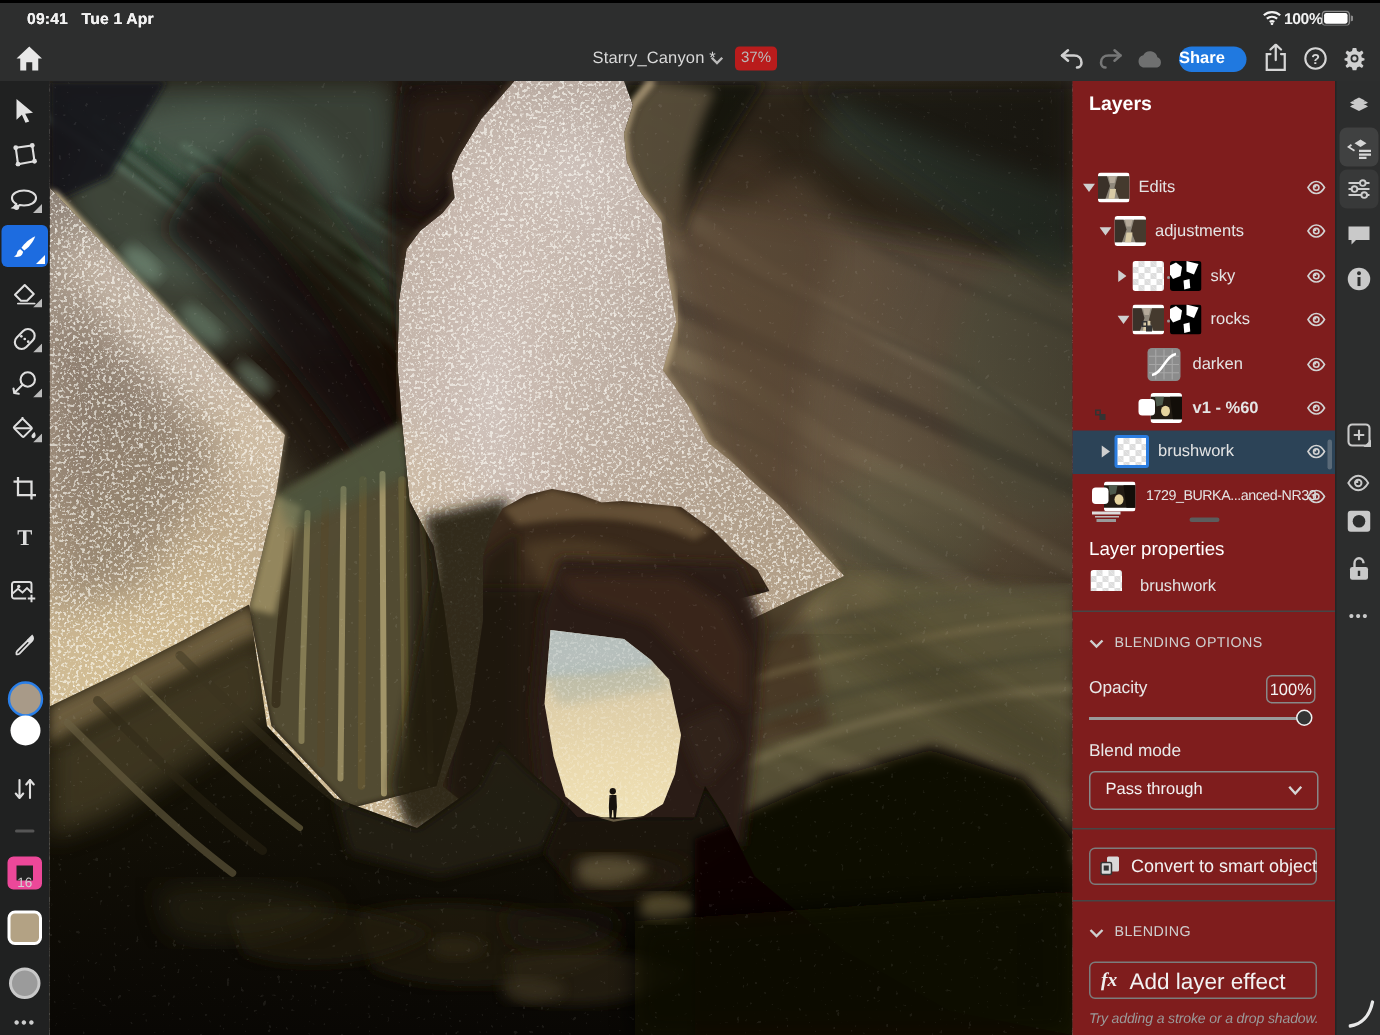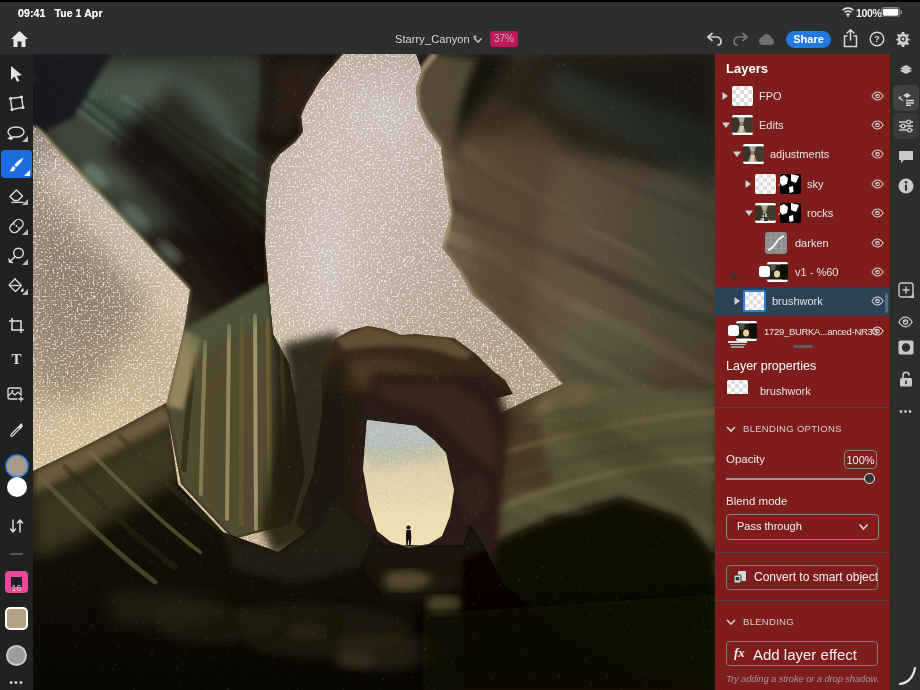--- a/index.html
+++ b/index.html
@@ -280,35 +280,35 @@
   </div>
   <div class="abs" id="topbar"></div>
 
   <svg class="abs" style="left:10px;top:30px" width="19" height="18" viewBox="0 0 19 18">
     <path d="M9.5,1 L18,9 L15.5,9 L15.5,17 L11.5,17 L11.5,11.5 L7.5,11.5 L7.5,17 L3.5,17 L3.5,9 L1,9 Z" fill="#e8e8e8"></path>
   </svg>
   <div class="abs" style="left:395px;top:33px;color:#d9d9d9;font-size:11px;letter-spacing:0.1px;white-space:nowrap">Starry_Canyon *</div>
   <svg class="abs" style="left:473px;top:37px" width="10" height="7" viewBox="0 0 10 7">
       <path d="M1.5,1.5 L5,5 L8.5,1.5" stroke="#bbb" stroke-width="1.6" fill="none"></path>
     </svg>
-  <div class="abs" style="left:490px;top:31px;width:28px;height:16px;background:#be185d;border-radius:3px;color:#b9b9b9;font-size:10px;text-align:center;line-height:16px">37%</div>
+  <div class="abs" style="left:490px;top:31px;width:28px;height:16px;background:#b91c1c;border-radius:3px;color:#b9b9b9;font-size:10px;text-align:center;line-height:16px">37%</div>
 
   <svg class="abs" style="left:706px;top:32px" width="17" height="14" viewBox="0 0 17 14">
     <path d="M6,1.5 L2,5 L6,8.5" stroke="#cfcfcf" stroke-width="1.7" fill="none" stroke-linecap="round" stroke-linejoin="round"></path>
     <path d="M2,5 L10,5 C13,5 15,7 15,9.8 C15,12 13.5,13 12,13" stroke="#cfcfcf" stroke-width="1.7" fill="none" stroke-linecap="round"></path>
   </svg>
   <svg class="abs" style="left:732px;top:32px" width="17" height="14" viewBox="0 0 17 14">
     <path d="M11,1.5 L15,5 L11,8.5" stroke="#767777" stroke-width="1.7" fill="none" stroke-linecap="round" stroke-linejoin="round"></path>
     <path d="M15,5 L7,5 C4,5 2,7 2,9.8 C2,12 3.5,13 5,13" stroke="#767777" stroke-width="1.7" fill="none" stroke-linecap="round"></path>
   </svg>
 
   <svg class="abs" style="left:757px;top:33px" width="20" height="13" viewBox="0 0 20 13">
     <path d="M5,12 A4.2,4.2 0 0 1 5.2,3.9 A5,5 0 0 1 14.6,5.2 A3.6,3.6 0 0 1 14.5,12 Z" fill="#6f7070"></path>
   </svg>
-  <div class="abs" style="left:786px;top:31px;width:45px;height:17px;background:#2079e0;border-radius:9px;color:#fff;font-size:11px;font-weight:bold;text-align:center;line-height:17px">Share</div>
+  <div class="abs" style="left:786px;top:31px;width:45px;height:17px;background:#2079e0;border-radius:9px;color:#fff;font-size:11px;font-weight:bold;text-align:left;line-height:17px">Share</div>
 
   <svg class="abs" style="left:843px;top:29px" width="15" height="19" viewBox="0 0 15 19">
     <path d="M7.5,1 L7.5,11 M4,4 L7.5,0.8 L11,4" stroke="#d6d6d6" stroke-width="1.5" fill="none" stroke-linecap="round" stroke-linejoin="round"></path>
     <path d="M4,7 L1.5,7 L1.5,17.5 L13.5,17.5 L13.5,7 L11,7" stroke="#d6d6d6" stroke-width="1.5" fill="none" stroke-linecap="round"></path>
   </svg>
 
   <svg class="abs" style="left:869px;top:31px" width="16" height="16" viewBox="0 0 16 16">
     <circle cx="8" cy="8" r="6.8" stroke="#d6d6d6" stroke-width="1.4" fill="none"></circle>
     <text x="8" y="11.4" font-size="9.5" font-weight="bold" fill="#d6d6d6" text-anchor="middle" font-family="Liberation Sans,sans-serif">?</text>
   </svg>
@@ -409,32 +409,20 @@
       </svg>
    <svg class="abs" style="left:22px;top:205px" width="6" height="6">
         <path d="M6,0 L6,6 L0,6 Z" fill="#bbb"></path>
       </svg>
    <svg class="abs" style="left:22px;top:235px" width="6" height="6">
         <path d="M6,0 L6,6 L0,6 Z" fill="#bbb"></path>
       </svg>
   </div>
   <div class="abs" id="rightpanel">
    <div class="abs" style="left:11px;top:7px;color:#fff;font-size:13px;font-weight:bold">Layers</div>
-   <div class="row" style="top:27px;">
-        <svg class="abs" style="left:7px;top:50%;transform:translateY(-50%)" width="6" height="9">
-          <path d="M0.5,0.5 L6,4.5 L0.5,8.5 Z" fill="#cfcfcf"></path>
-        </svg>
-        <div class="abs thumb checker" style="left:17px"></div>
-        <div class="rowtxt" style="left:44px">FPO</div>
-        <svg class="abs" style="left:156px;top:50%;transform:translateY(-50%)" width="13" height="10" viewBox="0 0 13 10">
-      <path d="M1,5 C2.6,2.2 4.4,1 6.5,1 C8.6,1 10.4,2.2 12,5 C10.4,7.8 8.6,9 6.5,9 C4.4,9 2.6,7.8 1,5 Z" stroke="#d2d2d2" stroke-width="1.1" fill="none"></path>
-      <circle cx="6.5" cy="5" r="1.8" stroke="#d2d2d2" stroke-width="1.1" fill="none"></circle>
-      <path d="M6.5,3.2 A1.8,1.8 0 0 0 4.7,5 L6.5,5 Z" fill="#d2d2d2"></path>
-    </svg>
-      </div>
       <div class="row" style="top:56.5px;">
         <svg class="abs" style="left:7px;top:50%;transform:translateY(-50%)" width="8" height="7">
           <path d="M0,1 L8,1 L4,6.5 Z" fill="#cfcfcf"></path>
         </svg>
         <svg class="abs" style="left:17px;top:50%;transform:translateY(-50%)" width="21" height="20" viewBox="0 0 21 20">
       <rect width="21" height="20" rx="2" fill="#fff"></rect>
       <rect y="2.5" width="21" height="15" fill="#8f887b"></rect>
       <path d="M0,2.5 L6,2.5 L8,9 L5,17.5 L0,17.5 Z" fill="#3a3129"></path>
       <path d="M13,2.5 L21,2.5 L21,17.5 L14,17.5 L11,10 Z" fill="#453a2e"></path>
       <path d="M8,11 L12,11 L11,17.5 L7,17.5 Z" fill="#d9cba6"></path>
@@ -517,21 +505,21 @@
       <path d="M11,0 L19,2 L16,9 L11,7 Z" fill="#fff"></path>
       <path d="M9,13 L13,12 L13.5,18 L9.5,19 Z" fill="#fff"></path>
     </svg>
         <div class="rowtxt" style="left:92px">rocks</div>
         <svg class="abs" style="left:156px;top:50%;transform:translateY(-50%)" width="13" height="10" viewBox="0 0 13 10">
       <path d="M1,5 C2.6,2.2 4.4,1 6.5,1 C8.6,1 10.4,2.2 12,5 C10.4,7.8 8.6,9 6.5,9 C4.4,9 2.6,7.8 1,5 Z" stroke="#d2d2d2" stroke-width="1.1" fill="none"></path>
       <circle cx="6.5" cy="5" r="1.8" stroke="#d2d2d2" stroke-width="1.1" fill="none"></circle>
       <path d="M6.5,3.2 A1.8,1.8 0 0 0 4.7,5 L6.5,5 Z" fill="#d2d2d2"></path>
     </svg>
       </div>
-      <div class="row" style="top:203.5px;">
+      <div class="row" style="top:203.5px;font-weight:bold;">
         <svg class="abs" style="left:52px;top:50%;transform:translateY(-50%)" width="21" height="20" viewBox="0 0 21 20">
       <rect width="21" height="20" rx="2" fill="#fff"></rect>
       <rect y="2.5" width="21" height="15" fill="#221c14"></rect>
       <path d="M3,2.5 L9,2.5 L8,8 L4,9 Z" fill="#4e5a4c"></path>
       <ellipse cx="10" cy="12" rx="3" ry="3.5" fill="#e6d49e"></ellipse>
       <path d="M13,2.5 L21,2.5 L21,17.5 L15,17.5 Z" fill="#120e09"></path>
     </svg>
         <div class="abs" style="left:44px;top:50%;margin-top:-6px;width:11px;height:11px;background:#fff;border-radius:2.5px">
       <div class="abs" style="left:2px;top:-52px;width:4px;height:4px;border:1px solid #333"></div>
       <div class="abs" style="left:5px;top:-49px;width:4px;height:4px;background:#333"></div>

